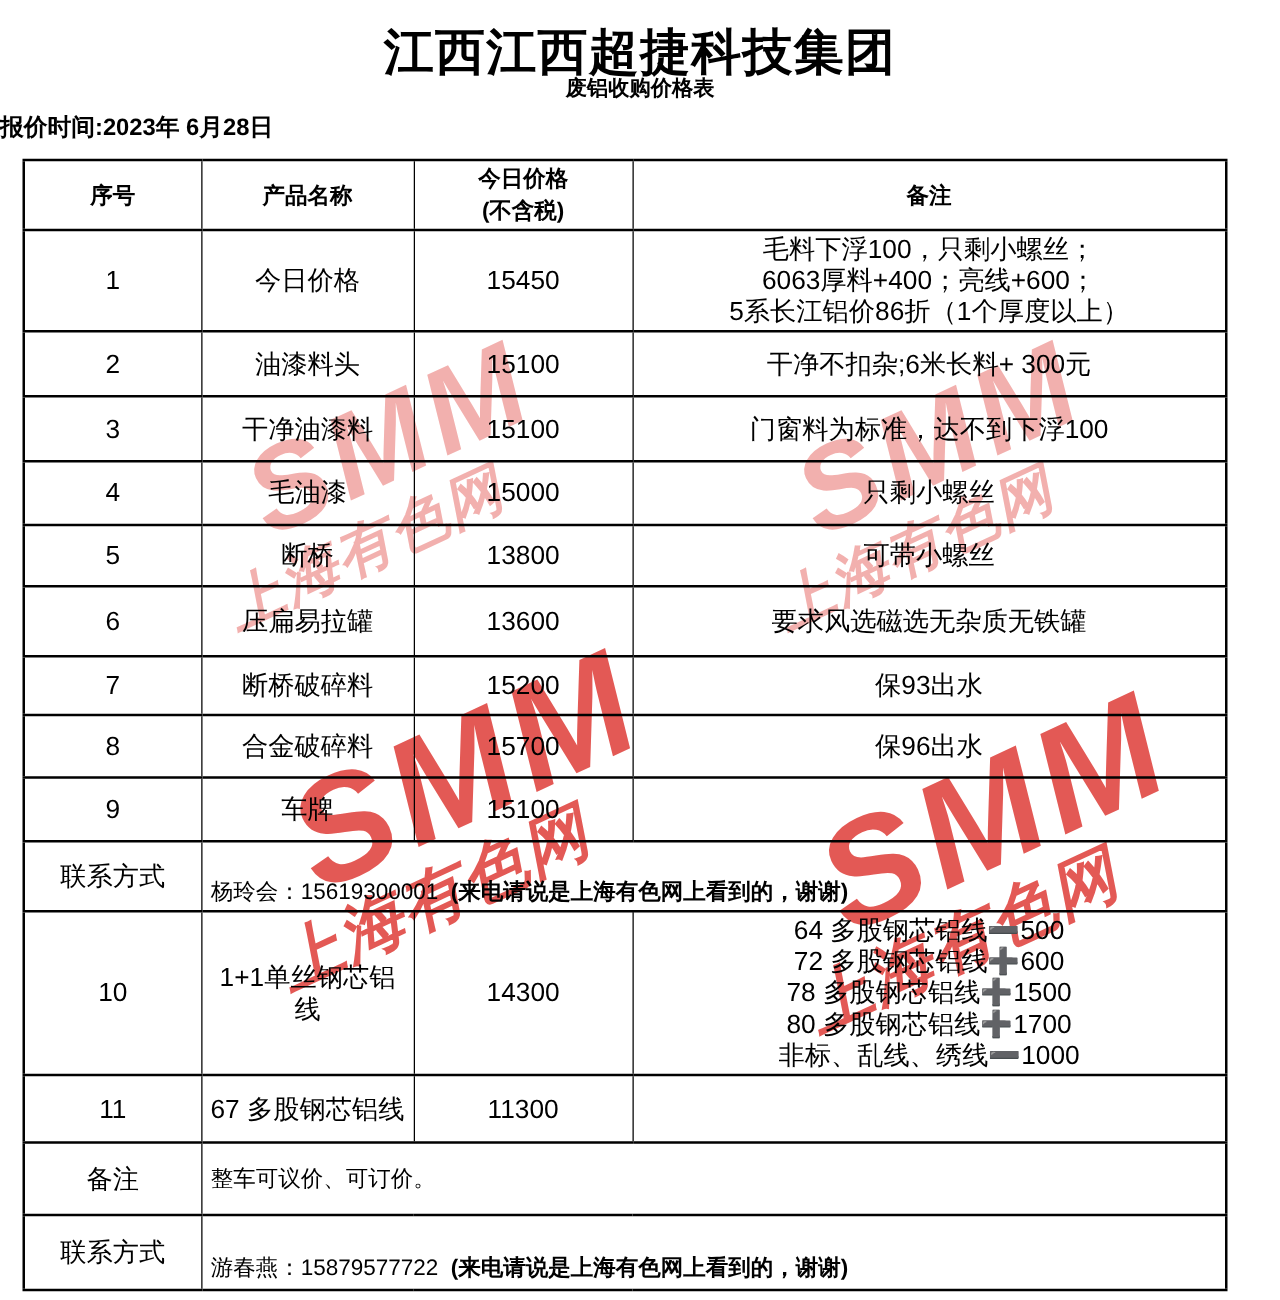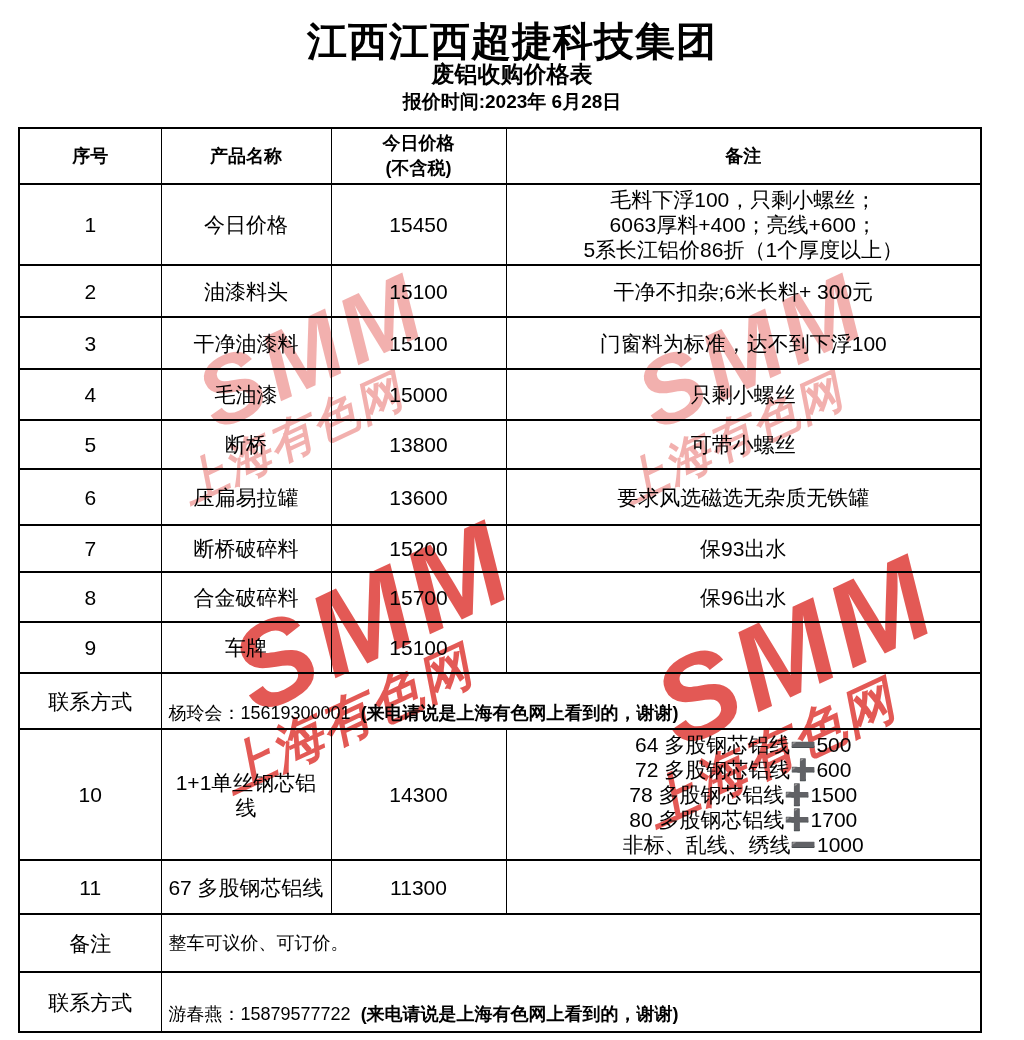--- a/index.html
+++ b/index.html
@@ -9,25 +9,25 @@
     font-family:"Liberation Sans","DejaVu Sans",sans-serif;
     color:#000;
   }
   
   .doc-title {
     position:absolute; top:14px; left:0; width:1024px;
     text-align:center; font-size:40px; font-weight:bold; letter-spacing:1px;
   }
   .doc-subtitle {
     position:absolute; top:59px; left:0; width:1024px;
-    text-align:center; font-size:23px; font-weight:bold;
+    text-align:center; font-size:17px; font-weight:bold;
   }
   .doc-quote-time {
     position:absolute; top:89px; left:0; width:1024px;
-    text-align:center; font-size:19px; font-weight:bold;
+    font-size:19px; font-weight:bold;
   }
   
   .wm {
     position:absolute; z-index:1; pointer-events:none;
     transform:rotate(-25deg); font-style:italic; text-align:left;
     line-height:1;
   }
   .wm .wm-smm { font-weight:900; letter-spacing:6px; margin-left:55px; line-height:0.9; }
   .wm .wm-sub { font-weight:bold; letter-spacing:2px; margin-top:4px; }
   .wm-light { color:rgba(226,80,75,0.45); }

